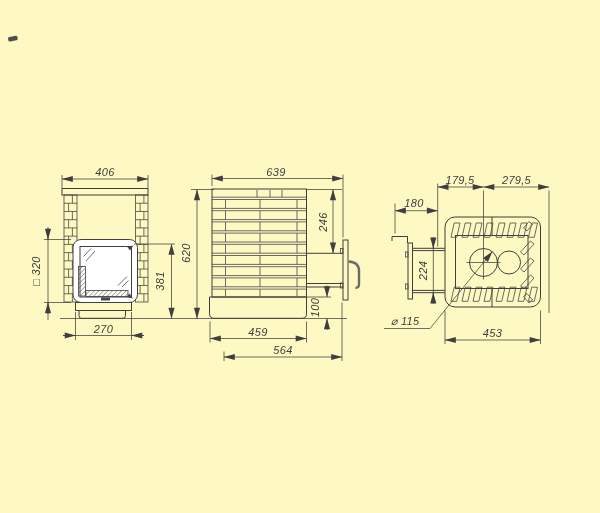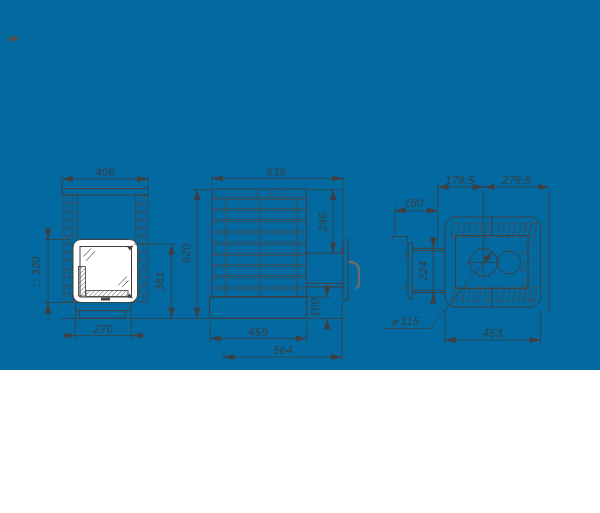--- a/index.html
+++ b/index.html
@@ -1,16 +1,16 @@
 <!DOCTYPE html>
 <html><head>
 <meta charset="utf-8">
 <style>
   html,body{margin:0;padding:0;background:#ffffff;}
-  .stage{position:relative;width:600px;height:370px;background:#0369a1;overflow:hidden;}
+  .stage{position:relative;width:600px;height:513px;background:#fef9c3;overflow:hidden;}
   svg{display:block;}
   .stroke{stroke:#3f3f3f;fill:none;stroke-width:1;}
   .thin{stroke:#3f3f3f;fill:none;stroke-width:0.75;}
   .deco{stroke:#474747;fill:none;stroke-width:0.8;}
   .fillink{fill:#474747;stroke:none;}
   text.dim{font:italic 11px "Liberation Sans", sans-serif;fill:#3d3d3d;letter-spacing:.3px;}
   .white{fill:#ffffff;}
 </style>
 </head>
 <body>

